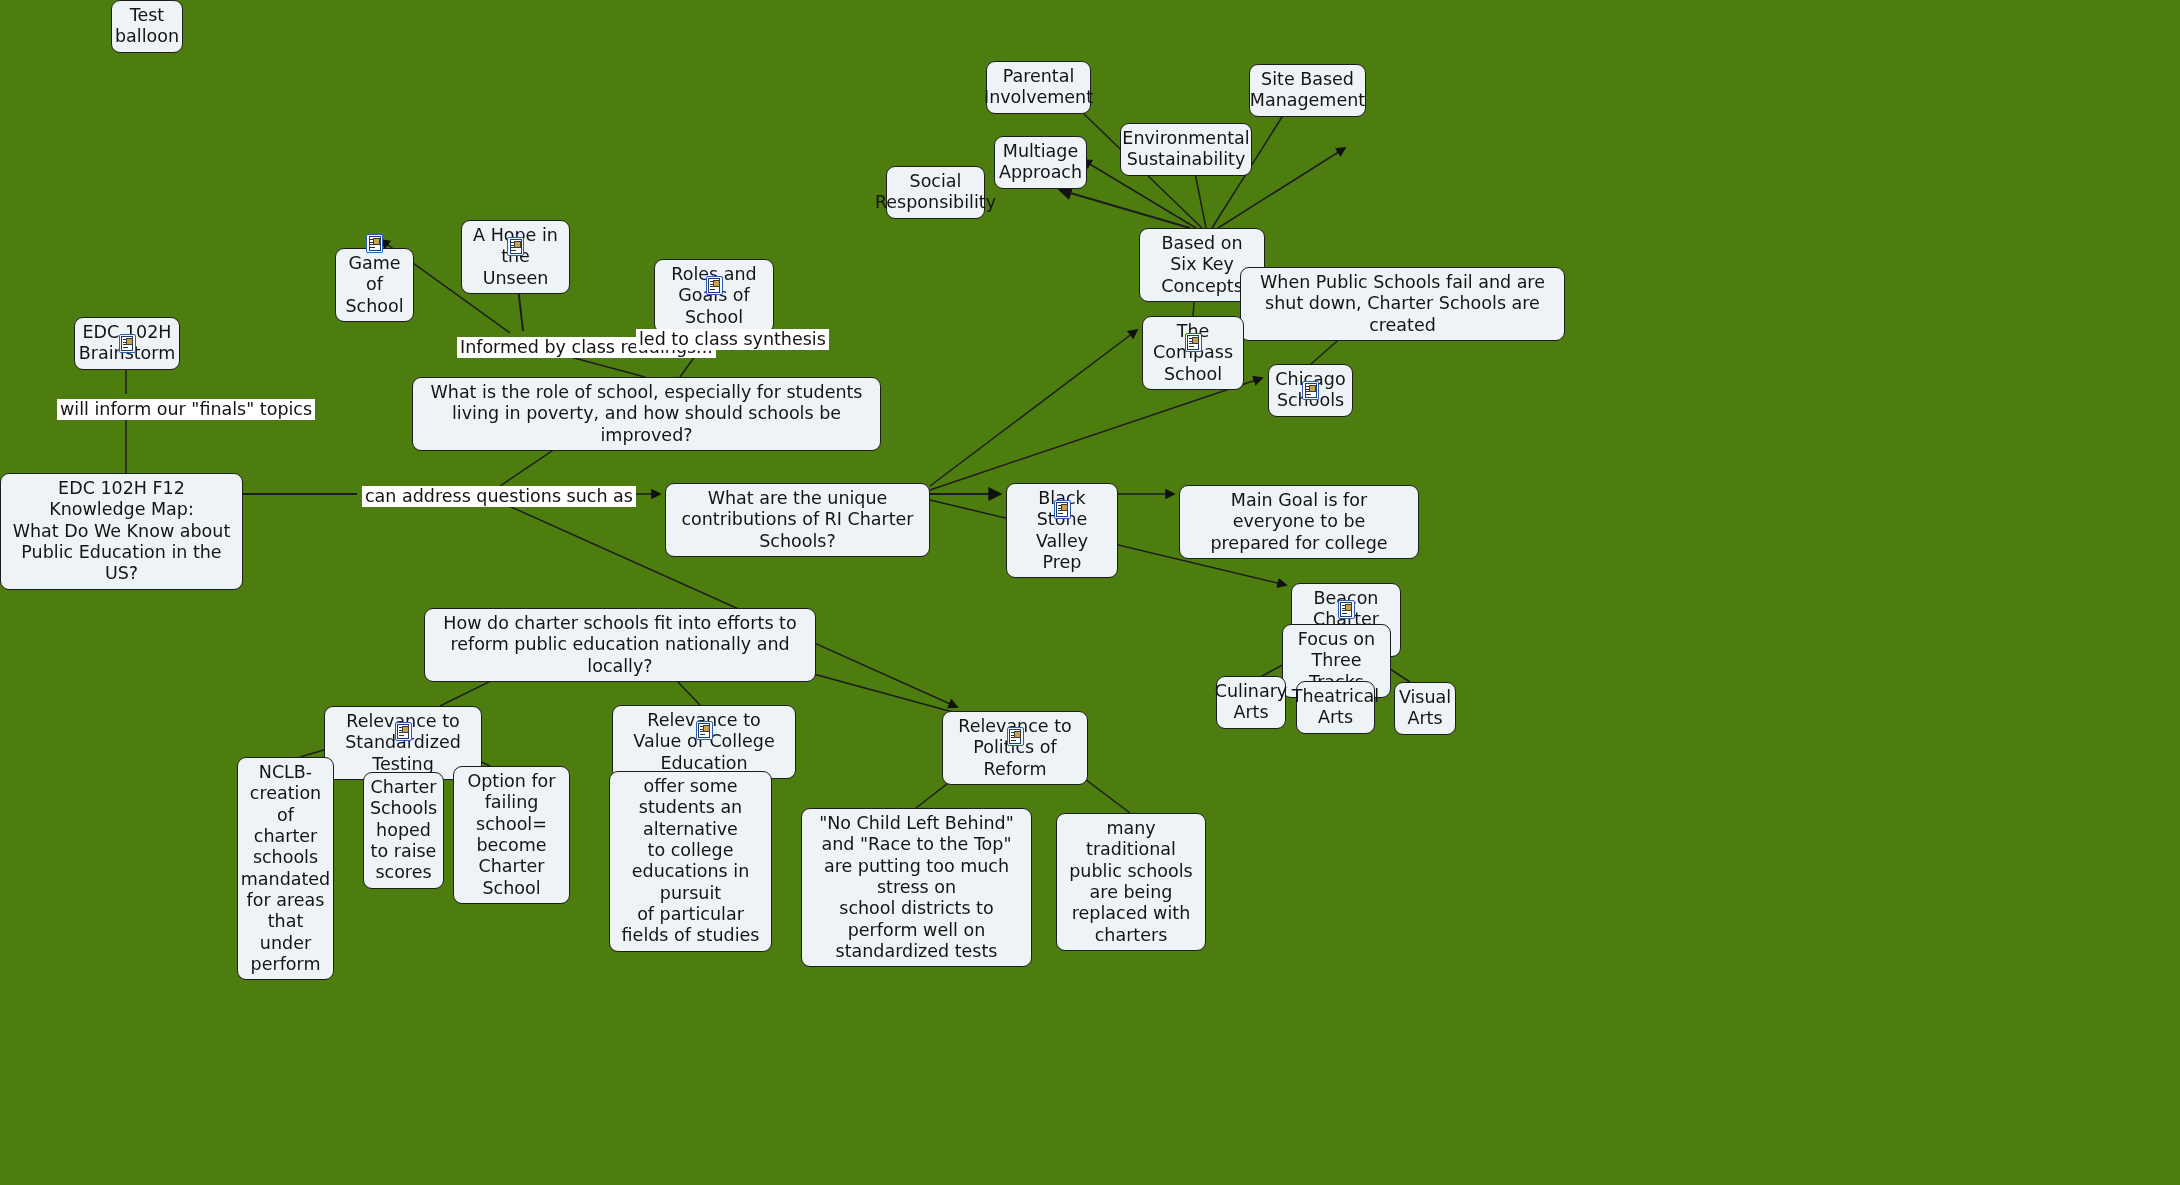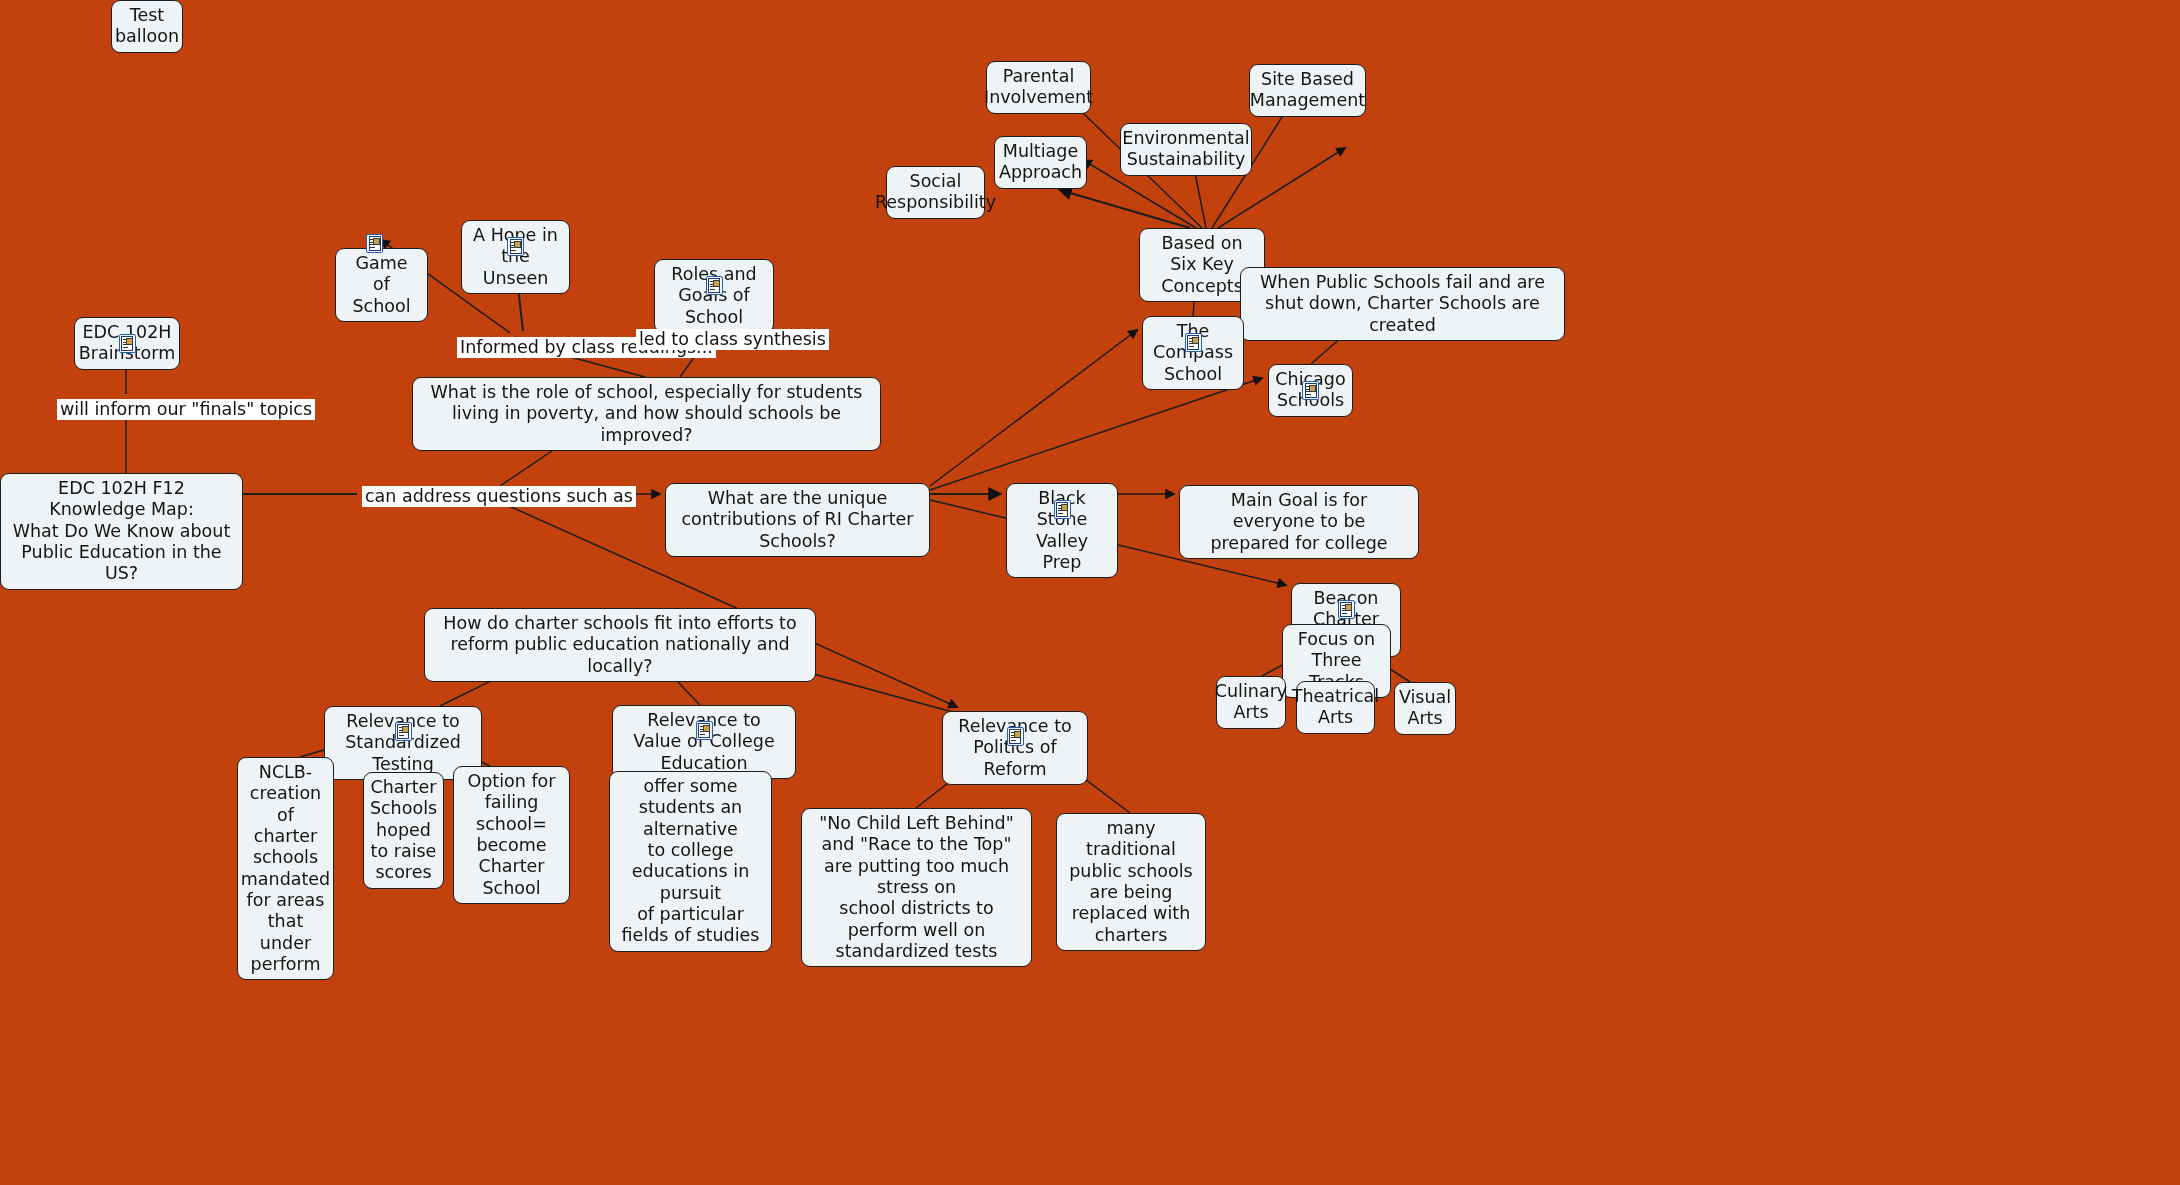--- a/index.html
+++ b/index.html
@@ -10,21 +10,21 @@
   body {
     font-family: "DejaVu Sans", "Liberation Sans", sans-serif;
     width: 2180px;
     height: 1185px;
     overflow: hidden;
   }
   #canvas {
     position: relative;
     width: 2180px;
     height: 1185px;
-    background: #c2410c;
+    background: #4d7c0f;
   }
   #edges {
     position: absolute;
     left: 0;
     top: 0;
     width: 2180px;
     height: 1185px;
     pointer-events: none;
   }
   .node {
@@ -173,21 +173,21 @@
 <div class="node" style="left: 111px; top: 0px; width: 72px; min-height: 22px;">Test balloon</div>
     <div class="node" style="left: 74px; top: 317px; width: 106px; min-height: 23px;">EDC 102H Brainstorm</div>
     <div class="doc-icon" style="left: 118.5px; top: 334px;">
       <div class="frame"></div>
       <div class="page"></div>
       <div class="lines"></div>
       <div class="thumb"></div>
     </div>
     <div class="node" style="left: 0px; top: 473px; width: 243px; min-height: 42px;">EDC 102H F12 Knowledge Map:
 What Do We Know about Public Education in the US?</div>
-    <div class="node" style="left: 335px; top: 232px; width: 93px; min-height: 23px; margin-top: 16px;">Game of School</div>
+    <div class="node" style="left: 335px; top: 232px; width: 79px; min-height: 23px; margin-top: 16px;">Game of School</div>
     <div class="doc-icon" style="left: 366px; top: 234px;">
       <div class="frame"></div>
       <div class="page"></div>
       <div class="lines"></div>
       <div class="thumb"></div>
     </div>
     <div class="node" style="left: 461px; top: 220px; width: 109px; min-height: 23px;">A Hope in the Unseen</div>
     <div class="doc-icon" style="left: 507px; top: 237px;">
       <div class="frame"></div>
       <div class="page"></div>

